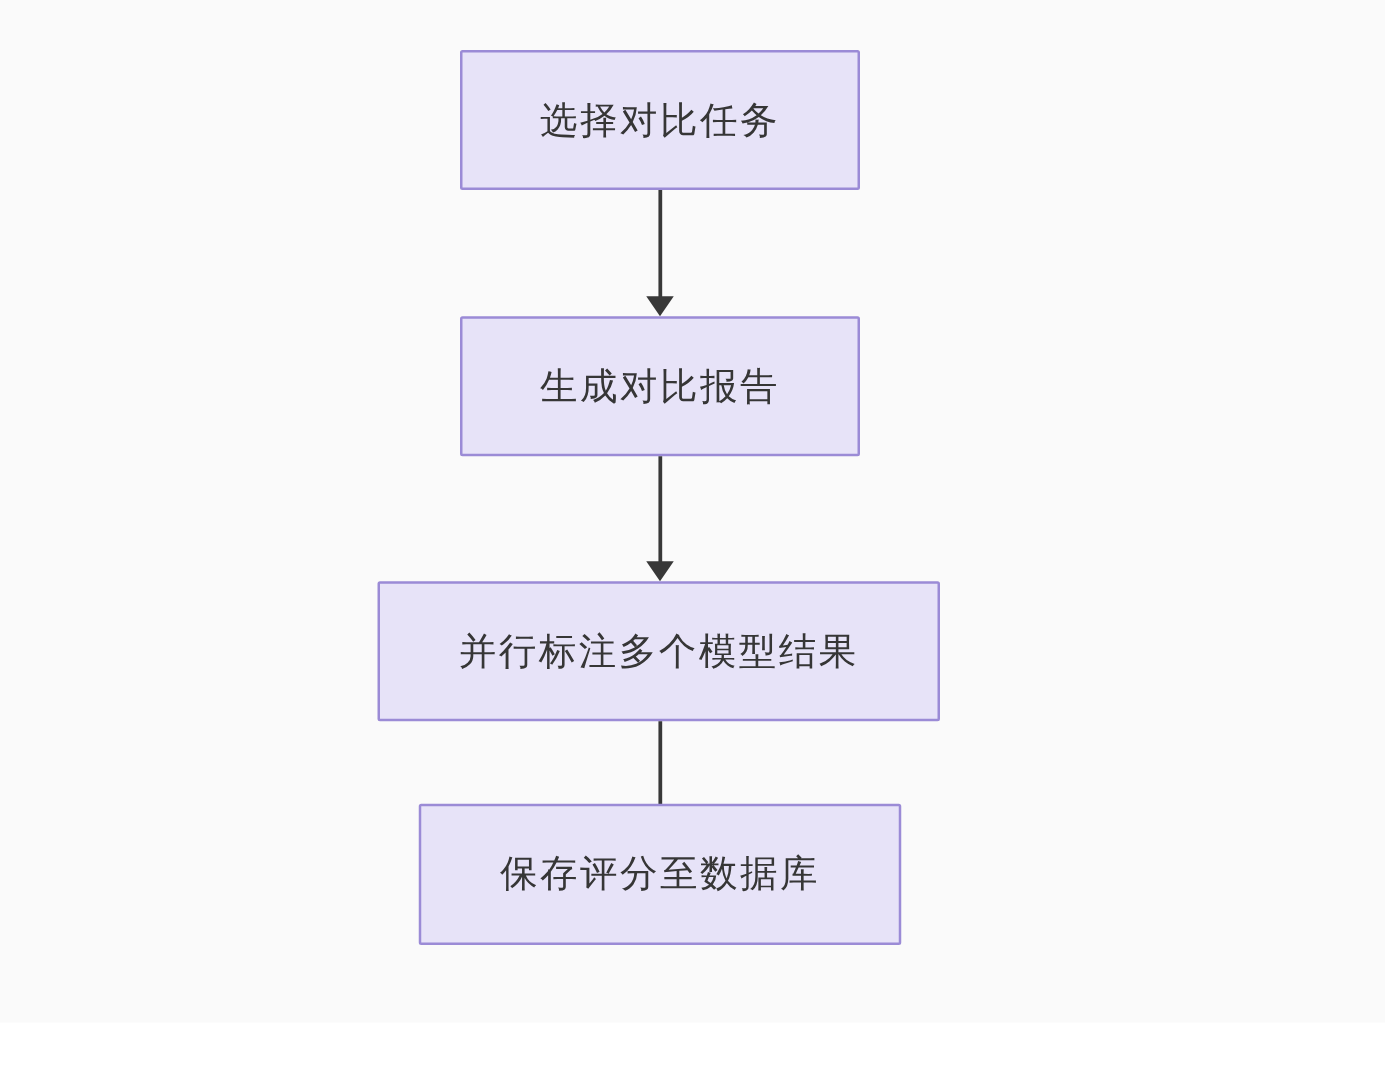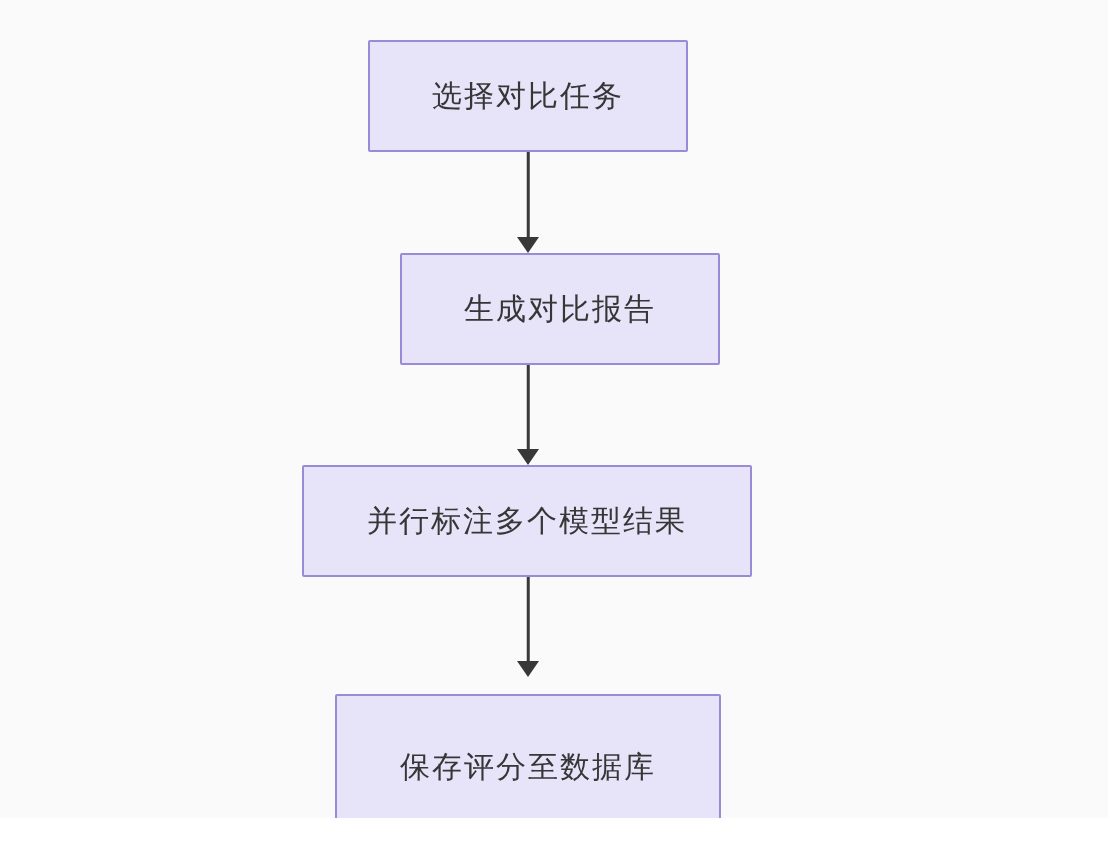--- a/index.html
+++ b/index.html
@@ -37,23 +37,23 @@
     justify-content: center;
   }
   .node-label {
     font-size: 30px;
     letter-spacing: 2px;
     font-weight: 500;
     color: var(--node-text);
     white-space: nowrap;
   }
   .n1 { left: 368px; top: 40px;  width: 320px; height: 112px; }
-  .n2 { left: 368px; top: 253px; width: 320px; height: 112px; margin-left: 32px; }
+  .n2 { left: 368px; top: 253px; width: 320px; height: 112px; }
   .n3 { left: 302px; top: 465px; width: 450px; height: 112px; justify-content: center; }
-  .n4 { left: 335px; top: 694px; width: 386px; height: 146px; justify-content: center; }
+  .n4 { left: 335px; top: 643px; width: 386px; height: 113px; justify-content: center; }
 
   .edge {
     position: absolute;
     left: 516px;
     width: 24px;
   }
   .e1 { top: 152px; height: 101px; }
   .e2 { top: 365px; height: 100px; }
   .e3 { top: 577px; height: 100px; }
   .edge-line {

